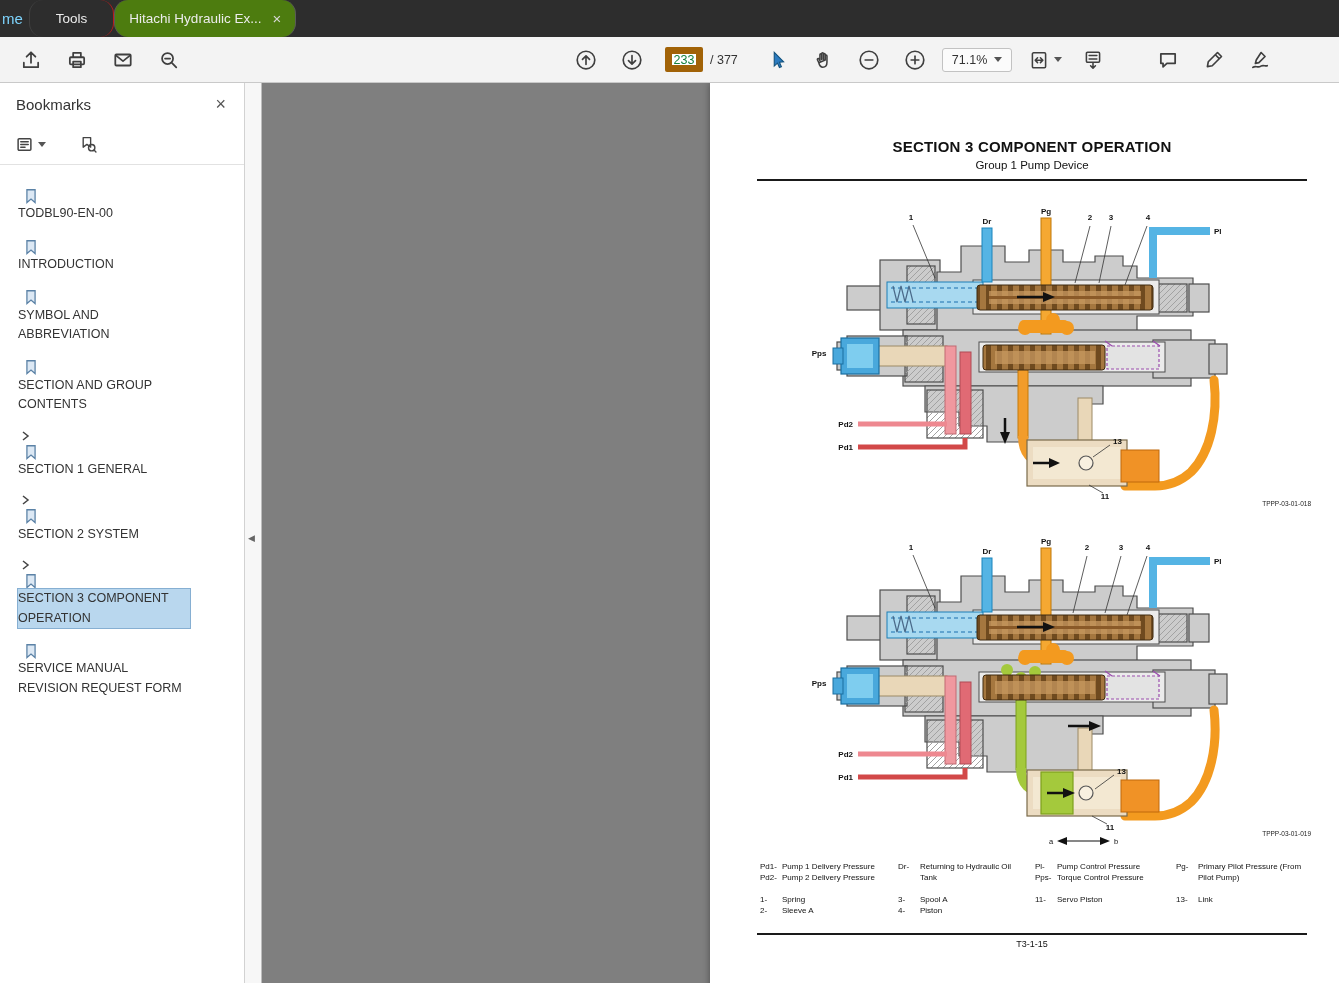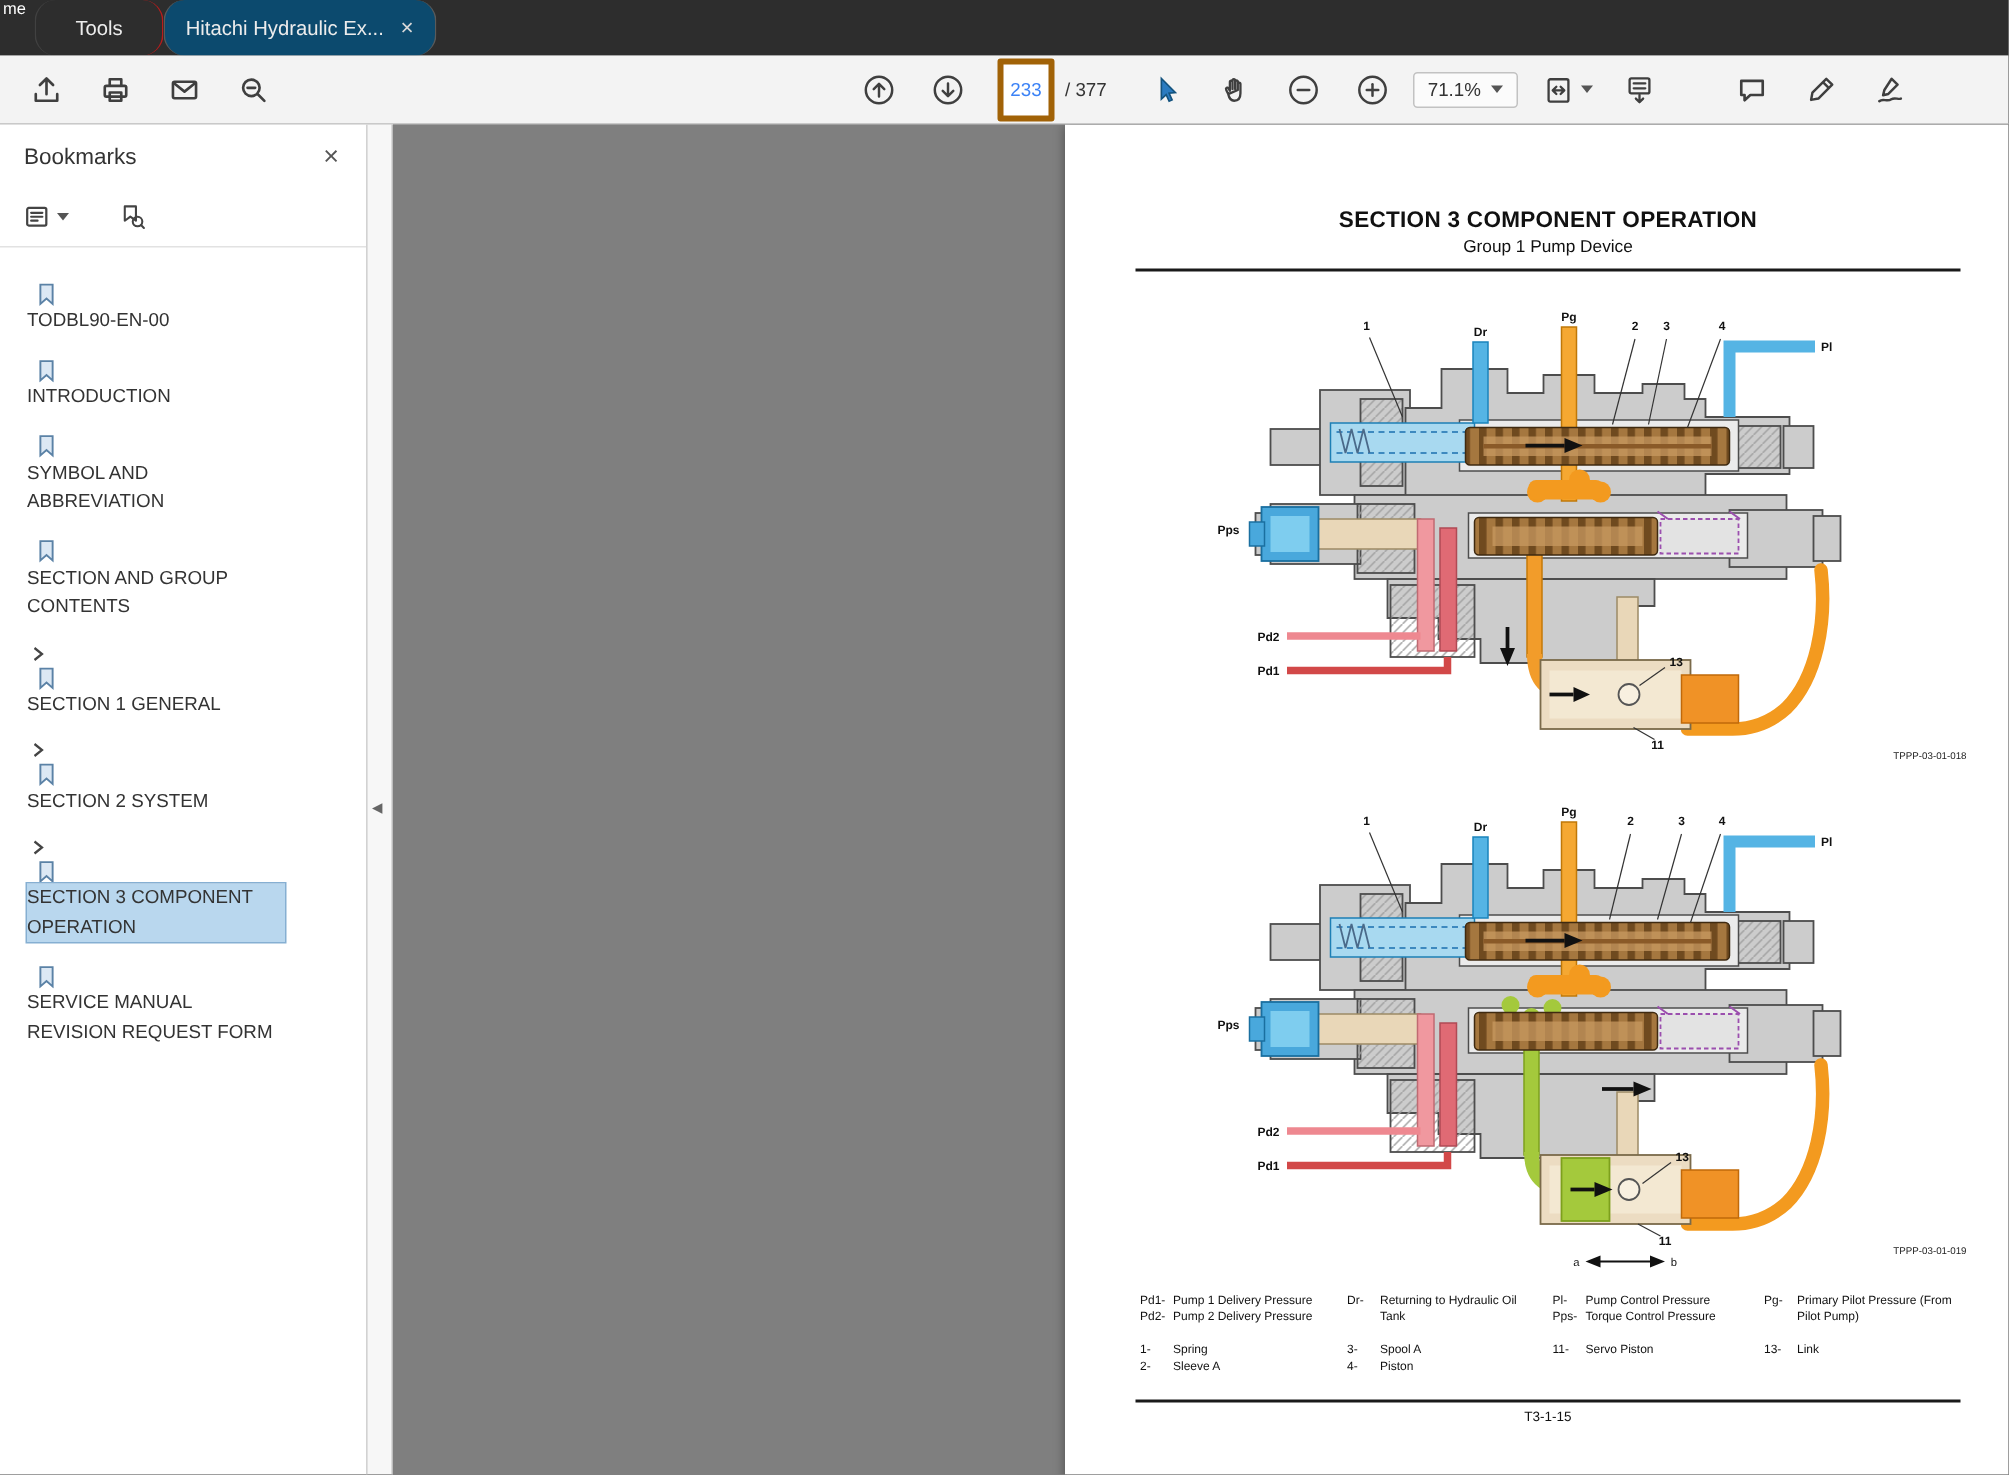--- a/index.html
+++ b/index.html
@@ -1,37 +1,37 @@
 <!DOCTYPE html>
 <html><head>
 <meta charset="utf-8">
 <style>
   * { margin:0; padding:0; box-sizing:border-box; }
   html,body { width:1339px; height:983px; overflow:hidden; }
   body { font-family:"Liberation Sans", sans-serif; background:#7f7f7f; position:relative; }
 
   
   .tabbar { position:absolute; top:0; left:0; right:0; height:37px; background:#2d2d2d; display:flex; align-items:stretch; color:#ececec; }
-  .tab-home { display:flex; align-items:flex-start; padding:0 6px 0 2px; font-size:11px; color:#ffffff; }
+  .tab-home { display:flex; align-items:center; padding:0 6px 0 2px; font-size:15px; color:#7dd3fc; }
   .tab { display:flex; align-items:center; padding:0 26px; font-size:13.5px; cursor:default;
          border-left:1px solid #414141; border-right:1px solid #b91c1c;border-radius:14px; }
-  .tab.doc { background:#0c4a6e; padding:0 14px; max-width:182px; border-color:#5a5a5a; }
+  .tab.doc { background:#4d7c0f; padding:0 14px; max-width:182px; border-color:#5a5a5a; }
   .tab.doc .tab-label { white-space:nowrap; overflow:hidden; max-width:140px; }
   .tab-close { margin-left:12px; font-size:15px; color:#d8d8d8; line-height:1; }
 
   
   .toolbar { position:absolute; top:37px; left:0; right:0; height:46px; background:#f3f3f3; border-bottom:1px solid #c9c9c9; }
   .tbgroup { position:absolute; top:0; bottom:0; display:flex; align-items:center; }
   .tb-left { left:20px; gap:24px; }
   .tb-center { left:575px; gap:0; }
   .tb-right { right:68px; gap:24px; }
   .ticon { width:22px; height:22px; display:block; flex:none; }
   .ticon.btn { cursor:pointer; }
-  .pagenum { width:38px; height:42px; border:4px solid #a16207; background:#fff; text-align:center;
-             font-size:12.5px; font-family:"Liberation Sans",sans-serif; color:#3b82f6; margin-left:22px; border-radius:2px; }
+  .pagenum { width:38px; height:25px; border:7px solid #a16207; background:#fff; text-align:center;
+             font-size:12.5px; font-family:"Liberation Sans",sans-serif; color:#15803d; margin-left:22px; border-radius:2px; }
   .pagetotal { font-size:12.5px; color:#333; margin-left:7px; white-space:nowrap; }
   .zoombox { display:flex; align-items:center; gap:7px; border:1px solid #c2c2c2; background:#fbfbfb;
              border-radius:3px; padding:4px 9px; margin-left:16px; font-size:12.5px; color:#333; }
   .caret { width:0; height:0; border-left:4px solid transparent; border-right:4px solid transparent; border-top:5px solid #555; }
   .gap28 { width:28px; } .gap24 { width:24px; } .gap16 { width:16px; } .gap20 { width:20px; }
   .iconpair { display:flex; align-items:center; gap:4px; }
 
   
   .sidebar { position:absolute; top:83px; left:0; width:245px; bottom:0; background:#ffffff; border-right:1px solid #d2d2d2; }
   .sb-head { height:42px; display:flex; align-items:center; padding:0 18px 0 16px; }

